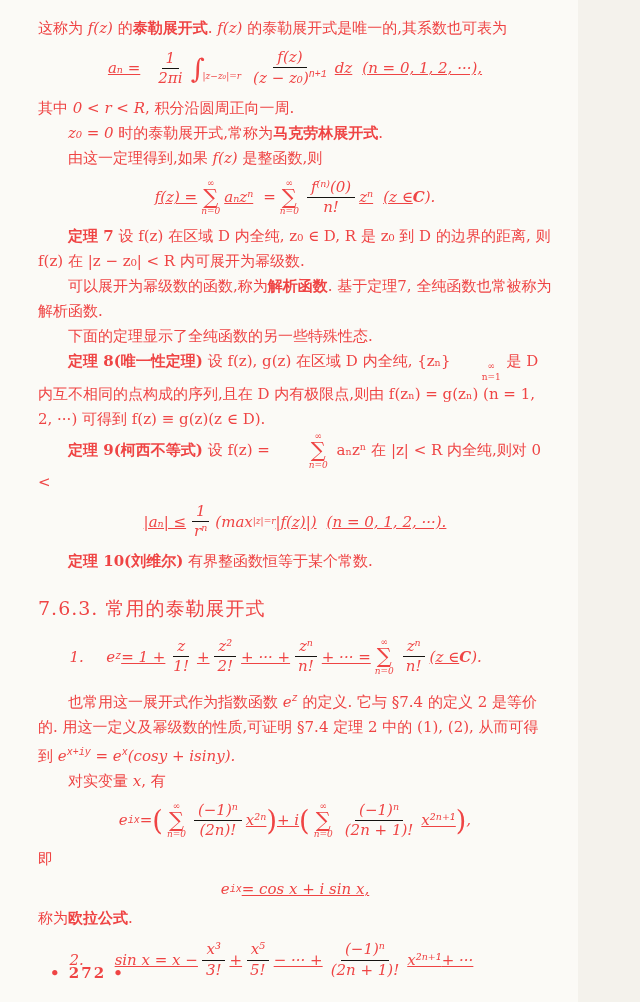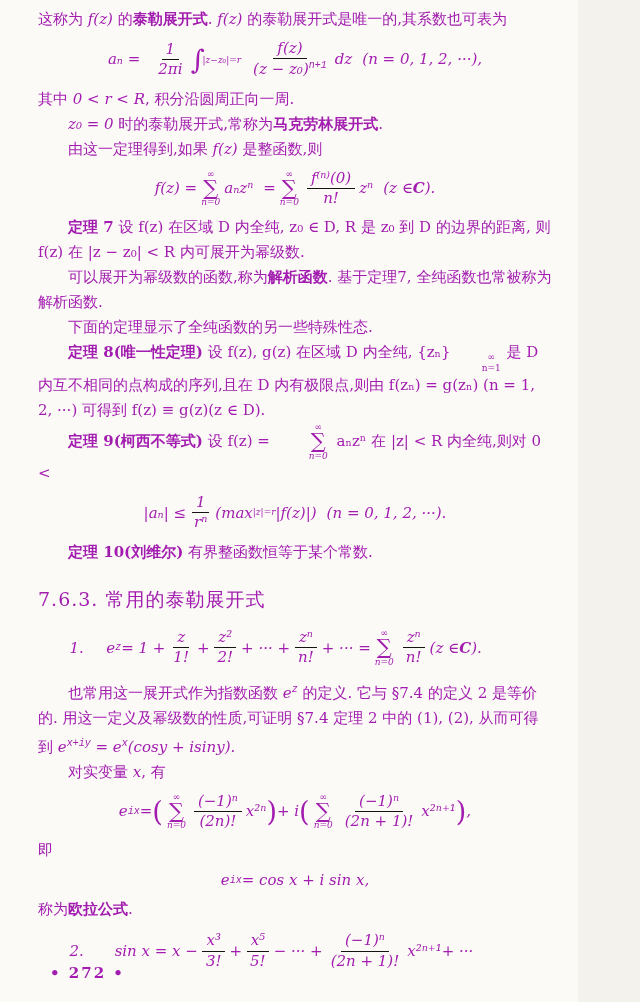--- a/index.html
+++ b/index.html
@@ -1,48 +1,48 @@
 <!DOCTYPE html>
 <html><head>
 <meta charset="utf-8">
 <style>
   html,body{margin:0;padding:0;}
   body{width:640px;height:1002px;overflow:hidden;background:#f4f2ec;}
   .page{
     position:relative;width:578px;height:1002px;box-sizing:border-box;
-    background:#fbfaf6;color:#a21caf;
+    background:#fbfaf6;color:#ef4444;
     font-family:"DejaVu Serif","Liberation Serif",serif;
-    font-size:15px;padding:7px 26px 0 38px;
+    font-size:15px;padding:16px 26px 0 38px;
   }
   p{margin:0;line-height:25px;}
   .ind{text-indent:2em;}
   .b{font-weight:bold;}
   .it{font-style:italic;}
   .disp{display:flex;justify-content:center;align-items:center;margin:8px 0;font-style:italic;flex-wrap:nowrap;}
   .disp .gap{width:10px;display:inline-block;}
   .frac{display:inline-flex;flex-direction:column;align-items:center;vertical-align:middle;margin:0 4px;}
   .frac .num{padding:0 4px 1px;border-bottom:1px solid #151310;line-height:1.15;text-align:center;white-space:nowrap;}
   .frac .den{padding:1px 4px 0;line-height:1.15;text-align:center;white-space:nowrap;}
   .sum{display:inline-flex;flex-direction:column;align-items:center;vertical-align:middle;margin:0 4px;font-style:normal;}
   .sum .t{font-size:9px;line-height:1;}
   .sum .s{font-size:21px;line-height:.95;}
   .sum .b2{font-size:9px;line-height:1;font-style:italic;}
   .big-int{font-size:27px;font-style:normal;line-height:1;}
-  .int-sub{font-size:9px;position:relative;top:1px;left:-2px;margin-right:2px;white-space:nowrap;}
+  .int-sub{font-size:9px;position:relative;top:8px;left:-2px;margin-right:2px;white-space:nowrap;}
   sup{font-size:10px;font-family:Liberation Mono, monospace;}
   .ss{display:inline-flex;flex-direction:column;align-items:center;font-size:9px;line-height:1.15;vertical-align:-3px;margin:0 1px;}
   .uo{display:inline-flex;flex-direction:row;align-items:center;vertical-align:middle;}
   .uo .l{font-size:9px;line-height:1;}
   .bigp{font-size:27px;font-weight:300;font-style:normal;line-height:1;}
   .heading{font-size:19px;font-weight:normal;margin:22px 0 16px;letter-spacing:1px;}
   .item{display:flex;align-items:center;margin:10px 0;}
   .item .no{padding-left:2.1em;width:58px;box-sizing:border-box;font-style:italic;}
   .item .fbody{flex:1;display:flex;justify-content:center;align-items:center;font-style:italic;padding-right:60px;}
   .footer{position:absolute;left:50px;bottom:20px;font-weight:bold;letter-spacing:2px;}
-  .nw{white-space:nowrap;}
+  .nw{white-space:nowrap;text-decoration:underline;}
 </style>
 </head>
 <body>
 
 <main class="page">
 
   <p><span>这称为 </span><span class="it">f(z)</span><span> 的</span><span class="b">泰勒展开式</span><span>. </span><span class="it">f(z)</span><span> 的泰勒展开式是唯一的,其系数也可表为</span></p>
 
   <div class="disp">
     <span class="nw">aₙ =</span>

